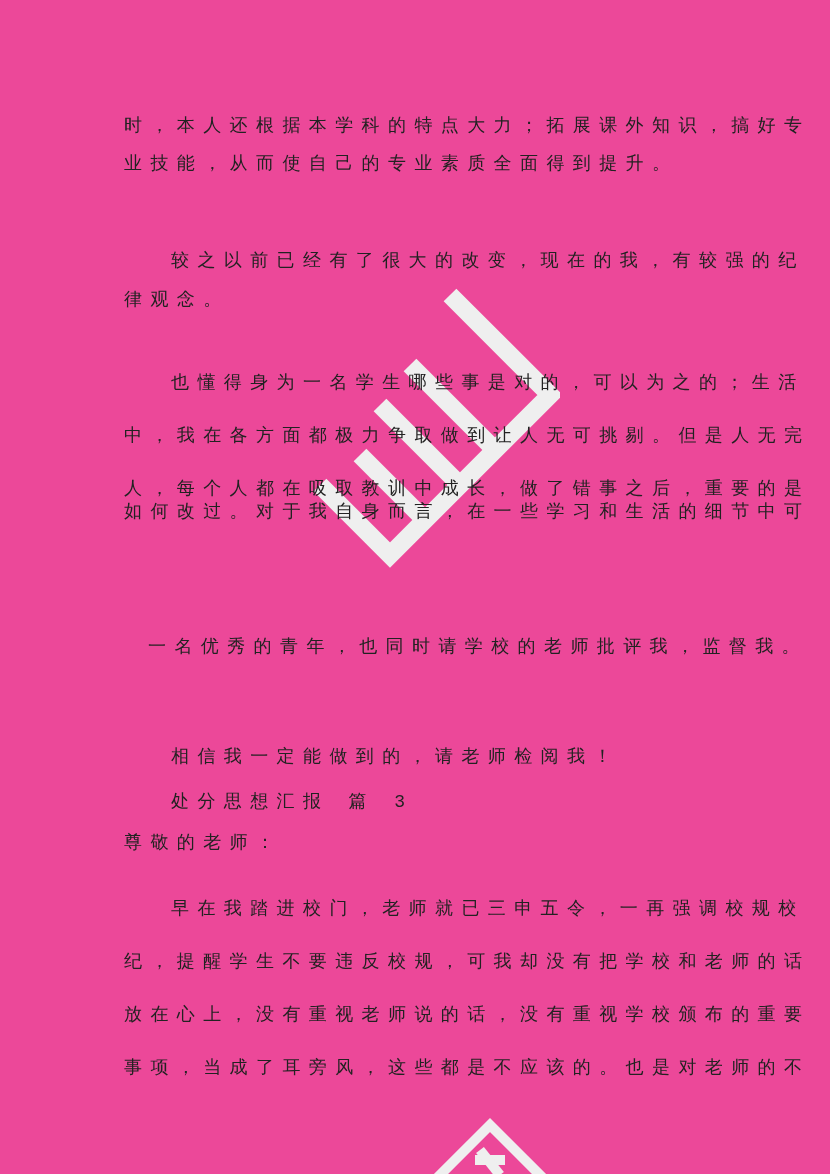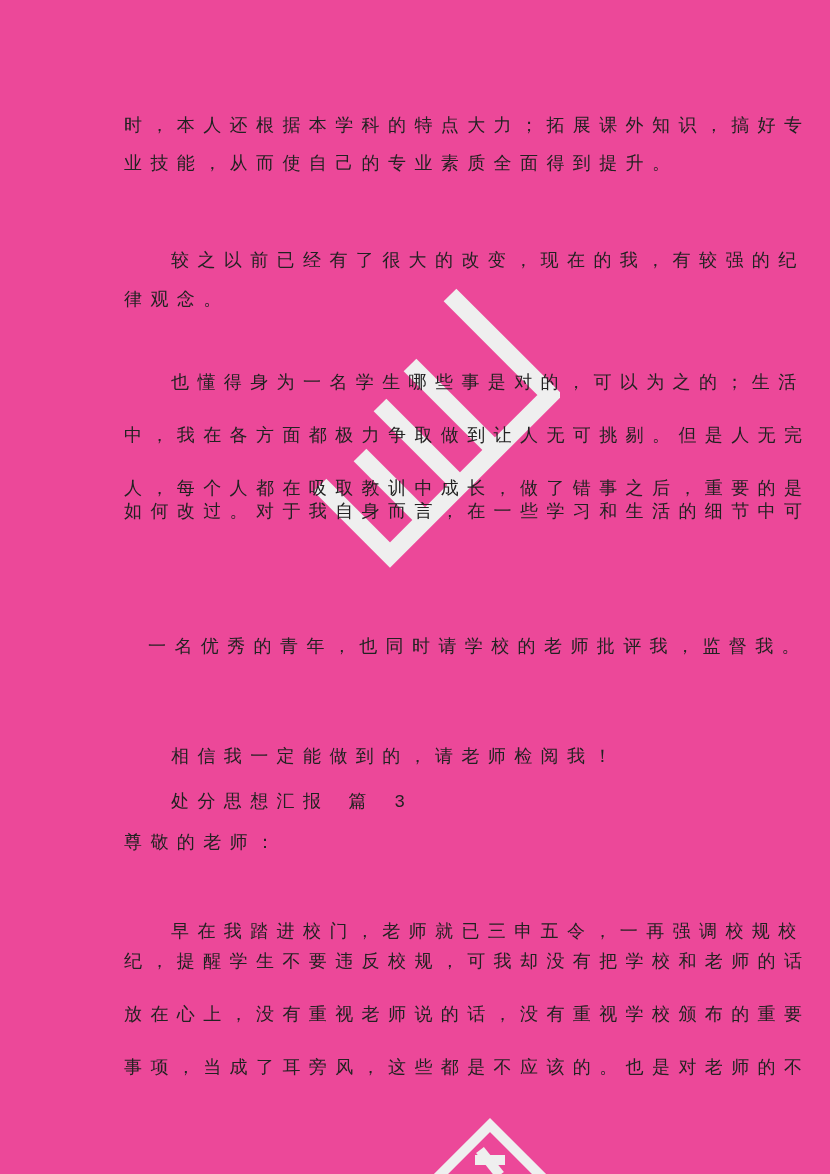--- a/index.html
+++ b/index.html
@@ -79,18 +79,18 @@
   <div class="line" style="top:476px;">人，每个人都在吸取教训中成长，做了错事之后，重要的是</div>
   <div class="line" style="top:499px;">如何改过。对于我自身而言，在一些学习和生活的细节中可</div>
   <div class="line" style="top:634px;margin-left:24px;">一名优秀的青年，也同时请学校的老师批评我，监督我。</div>
 
   <div class="line indent" style="top:708px;margin-top:36px;">相信我一定能做到的，请老师检阅我！</div>
 
   <div class="line indent" style="top:790px;font-family:Liberation Mono, monospace;">处分思想汇报 篇 3</div>
 
   <div class="line" style="top:830px;">尊敬的老师：</div>
 
-  <div class="line indent" style="top:896px;margin-top:23px;">早在我踏进校门，老师就已三申五令，一再强调校规校</div>
+  <div class="line indent" style="top:896px;">早在我踏进校门，老师就已三申五令，一再强调校规校</div>
   <div class="line" style="top:949px;">纪，提醒学生不要违反校规，可我却没有把学校和老师的话</div>
   <div class="line" style="top:1002px;">放在心上，没有重视老师说的话，没有重视学校颁布的重要</div>
   <div class="line" style="top:1055px;">事项，当成了耳旁风，这些都是不应该的。也是对老师的不</div>
 
 </div>
 
 </body></html>

